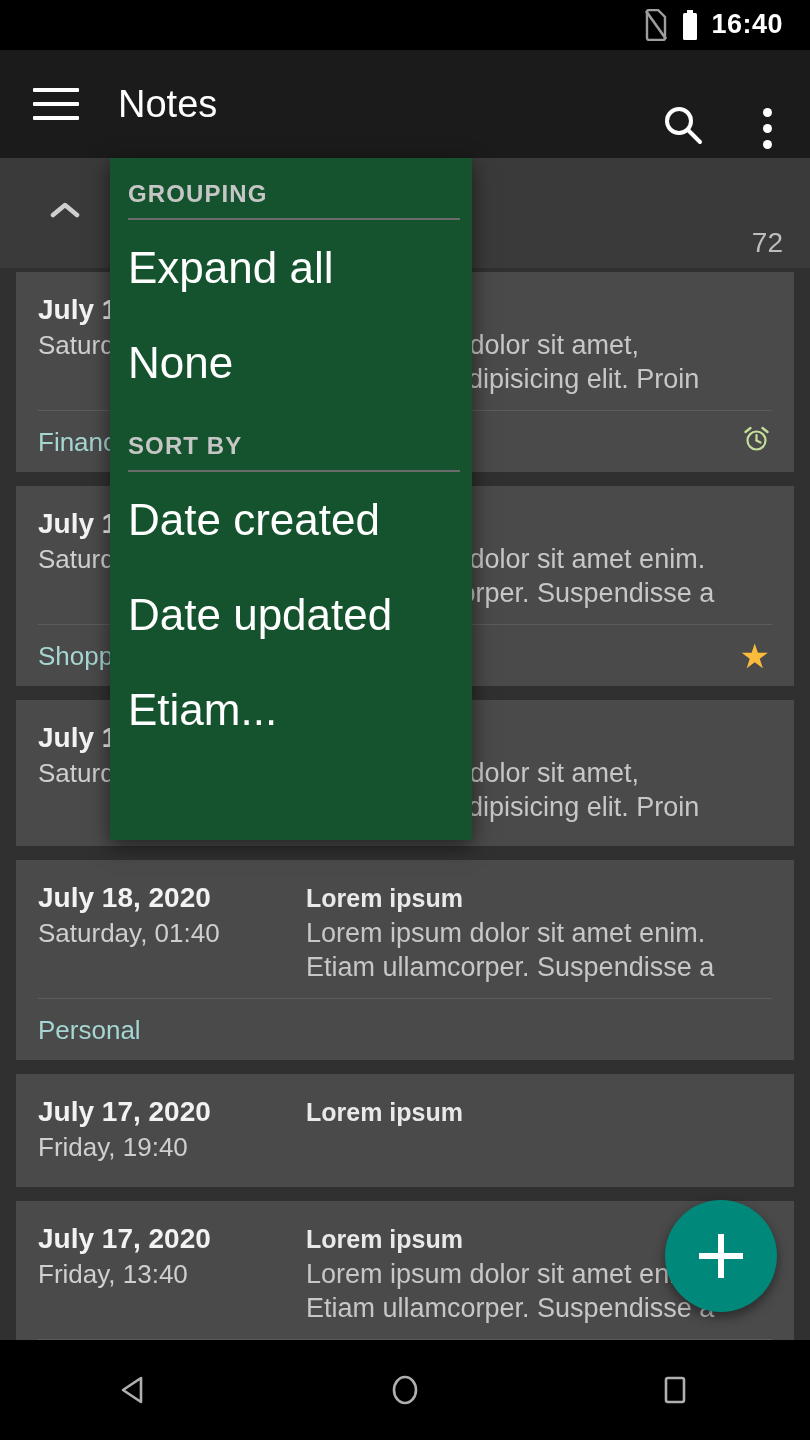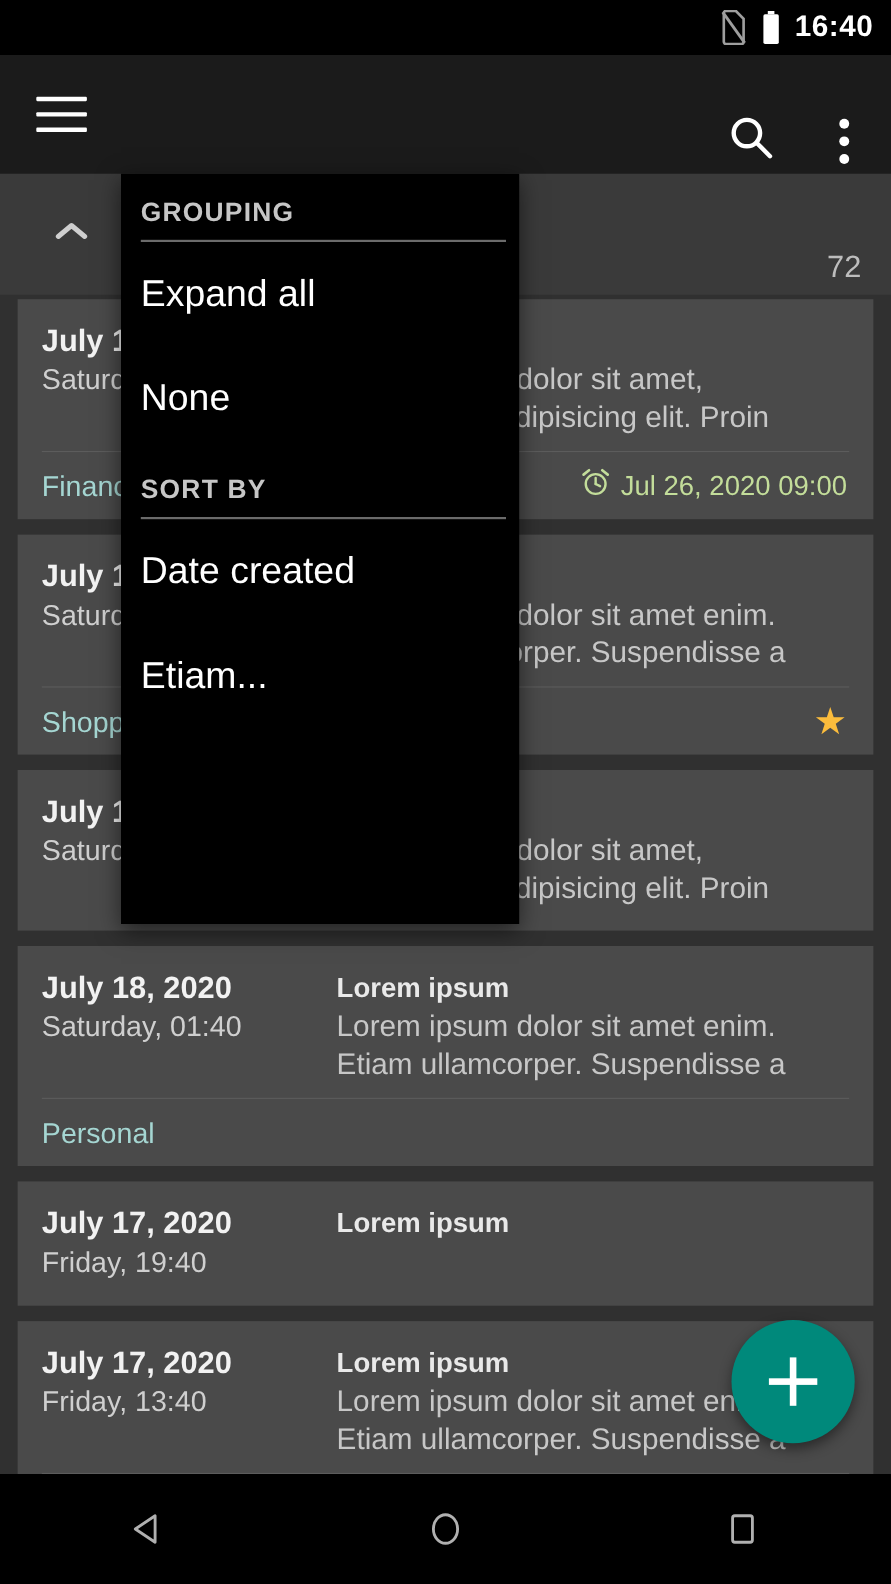--- a/index.html
+++ b/index.html
@@ -8,21 +8,21 @@
     background: #000;
     font-family: "Liberation Sans", sans-serif;
     overflow: hidden;
   }
   #screen { position: relative; width: 810px; height: 1440px; background: #303030; }
 
   
   #statusbar {
     position: absolute; top: 0; left: 0; width: 810px; height: 50px;
     background: #000; display: flex; align-items: center; justify-content: flex-end;
-    padding-right: 16px; gap: 12px;
+    padding-right: 27px; gap: 12px;
   }
   #statusbar .sb-icon { display: flex; align-items: center; }
   #statusbar .clock {
     color: #fff; font-size: 27px; font-weight: bold; letter-spacing: .5px;
     line-height: 1; padding-bottom: 2px;
   }
 
   
   #toolbar {
     position: absolute; top: 50px; left: 0; width: 810px; height: 108px;
@@ -119,33 +119,33 @@
     background: #00897b;
     display: flex; align-items: center; justify-content: center;
     box-shadow: 0 5px 12px rgba(0,0,0,.45);
   }
   #fab .plus-h { position: absolute; width: 44px; height: 6px; background: #fff; }
   #fab .plus-v { position: absolute; width: 6px; height: 44px; background: #fff; }
 
   
   #dropdown {
     position: absolute; left: 110px; top: 158px; width: 362px; height: 682px;
-    background: #000000;
+    background: #14532d;
     box-shadow: 0 6px 20px rgba(0,0,0,.55);
     overflow: hidden;
   }
   .menu-section-header {
     color: #c6c6c6; font-size: 24px; font-weight: bold; letter-spacing: 1.1px;
     padding: 22px 0 0 18px; height: 60px;
   }
   .menu-divider {
     height: 2px; background: #6b6b6b; margin: 0 12px 0 18px;
   }
   .menu-item {
-    color: #ffffff; font-size: 34px; line-height: 95px;
+    color: #ffffff; font-size: 44px; line-height: 95px;
     padding-left: 18px; height: 95px; white-space: nowrap;
   }
 
   
   #navbar {
     position: absolute; bottom: 0; left: 0; width: 810px; height: 100px;
     background: #000; display: flex; align-items: center;
   }
   .nav-btn { flex: 1; display: flex; align-items: center; justify-content: center; }
 </style>
@@ -169,20 +169,21 @@
     </span>
     <span class="clock">16:40</span>
   </div>
 
   <div id="toolbar">
     <div id="hamburger">
       <i></i>
         <i></i>
         <i></i>
     </div>
+    <div id="app-title">Notes</div>
     <div id="title-caret"></div>
 
     <div class="tb-btn" id="search-btn">
       <svg width="46" height="46" viewBox="0 0 46 46">
         <circle cx="19" cy="19" r="12" fill="none" stroke="#fff" stroke-width="4"></circle>
         <line x1="28" y1="28" x2="40" y2="40" stroke="#fff" stroke-width="4" stroke-linecap="round"></line>
       </svg>
     </div>
 
     <div class="tb-btn" id="overflow-btn">
@@ -222,21 +223,20 @@
         <span class="note-alarm">
           <span>
             <svg width="27" height="27" viewBox="0 0 27 27">
               <circle cx="13.5" cy="15" r="9" fill="none" stroke="#c3dd9a" stroke-width="2.2"></circle>
               <line x1="13.5" y1="15" x2="13.5" y2="9.5" stroke="#c3dd9a" stroke-width="2.2" stroke-linecap="round"></line>
               <line x1="13.5" y1="15" x2="17.5" y2="17" stroke="#c3dd9a" stroke-width="2.2" stroke-linecap="round"></line>
               <line x1="2.5" y1="6.5" x2="7.5" y2="2.5" stroke="#c3dd9a" stroke-width="2.4" stroke-linecap="round"></line>
               <line x1="24.5" y1="6.5" x2="19.5" y2="2.5" stroke="#c3dd9a" stroke-width="2.4" stroke-linecap="round"></line>
             </svg>
           </span>
-          <span>Jul 26, 2020 09:00</span>
         </span>
       </div>
     </div>
 
     <div class="note-card">
       <div class="note-top">
         <div class="note-dates">
           <div class="note-date">July 18, 2020</div>
           <div class="note-day">Saturday, 07:40</div>
         </div>
@@ -322,20 +322,21 @@
 
   <div id="dropdown">
     <div class="menu-section-header">GROUPING</div>
     <div class="menu-divider"></div>
     <div class="menu-item">Expand all</div>
     <div class="menu-item">None</div>
 
     <div class="menu-section-header">SORT BY</div>
     <div class="menu-divider"></div>
     <div class="menu-item">Date created</div>
+    <div class="menu-item">Date updated</div>
     <div class="menu-item">Etiam...</div>
   </div>
 
   <div id="navbar">
     <div class="nav-btn">
       <svg width="40" height="40" viewBox="0 0 40 40">
         <polygon points="26,8 26,32 8,20" fill="none" stroke="#b0b0b0" stroke-width="2.6" stroke-linejoin="round"></polygon>
       </svg>
     </div>
     <div class="nav-btn">

